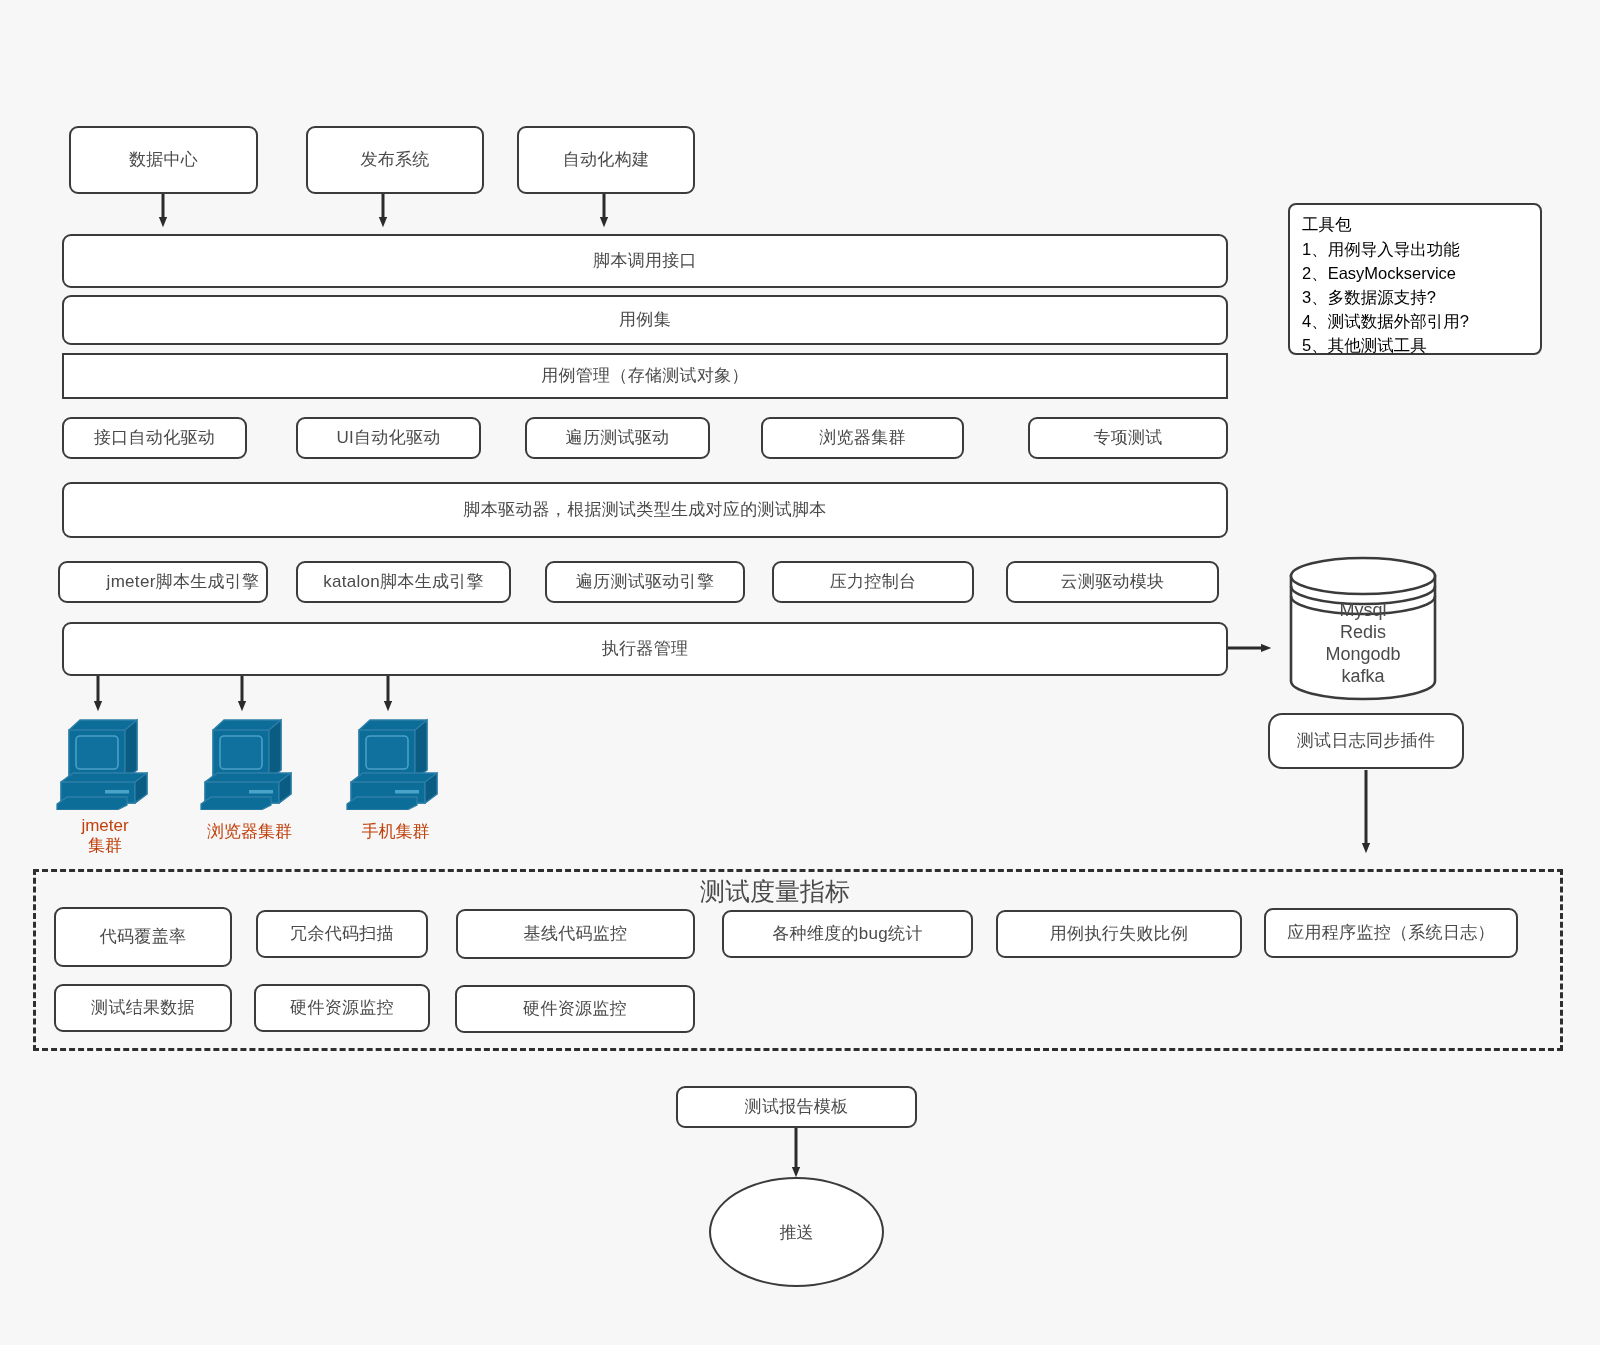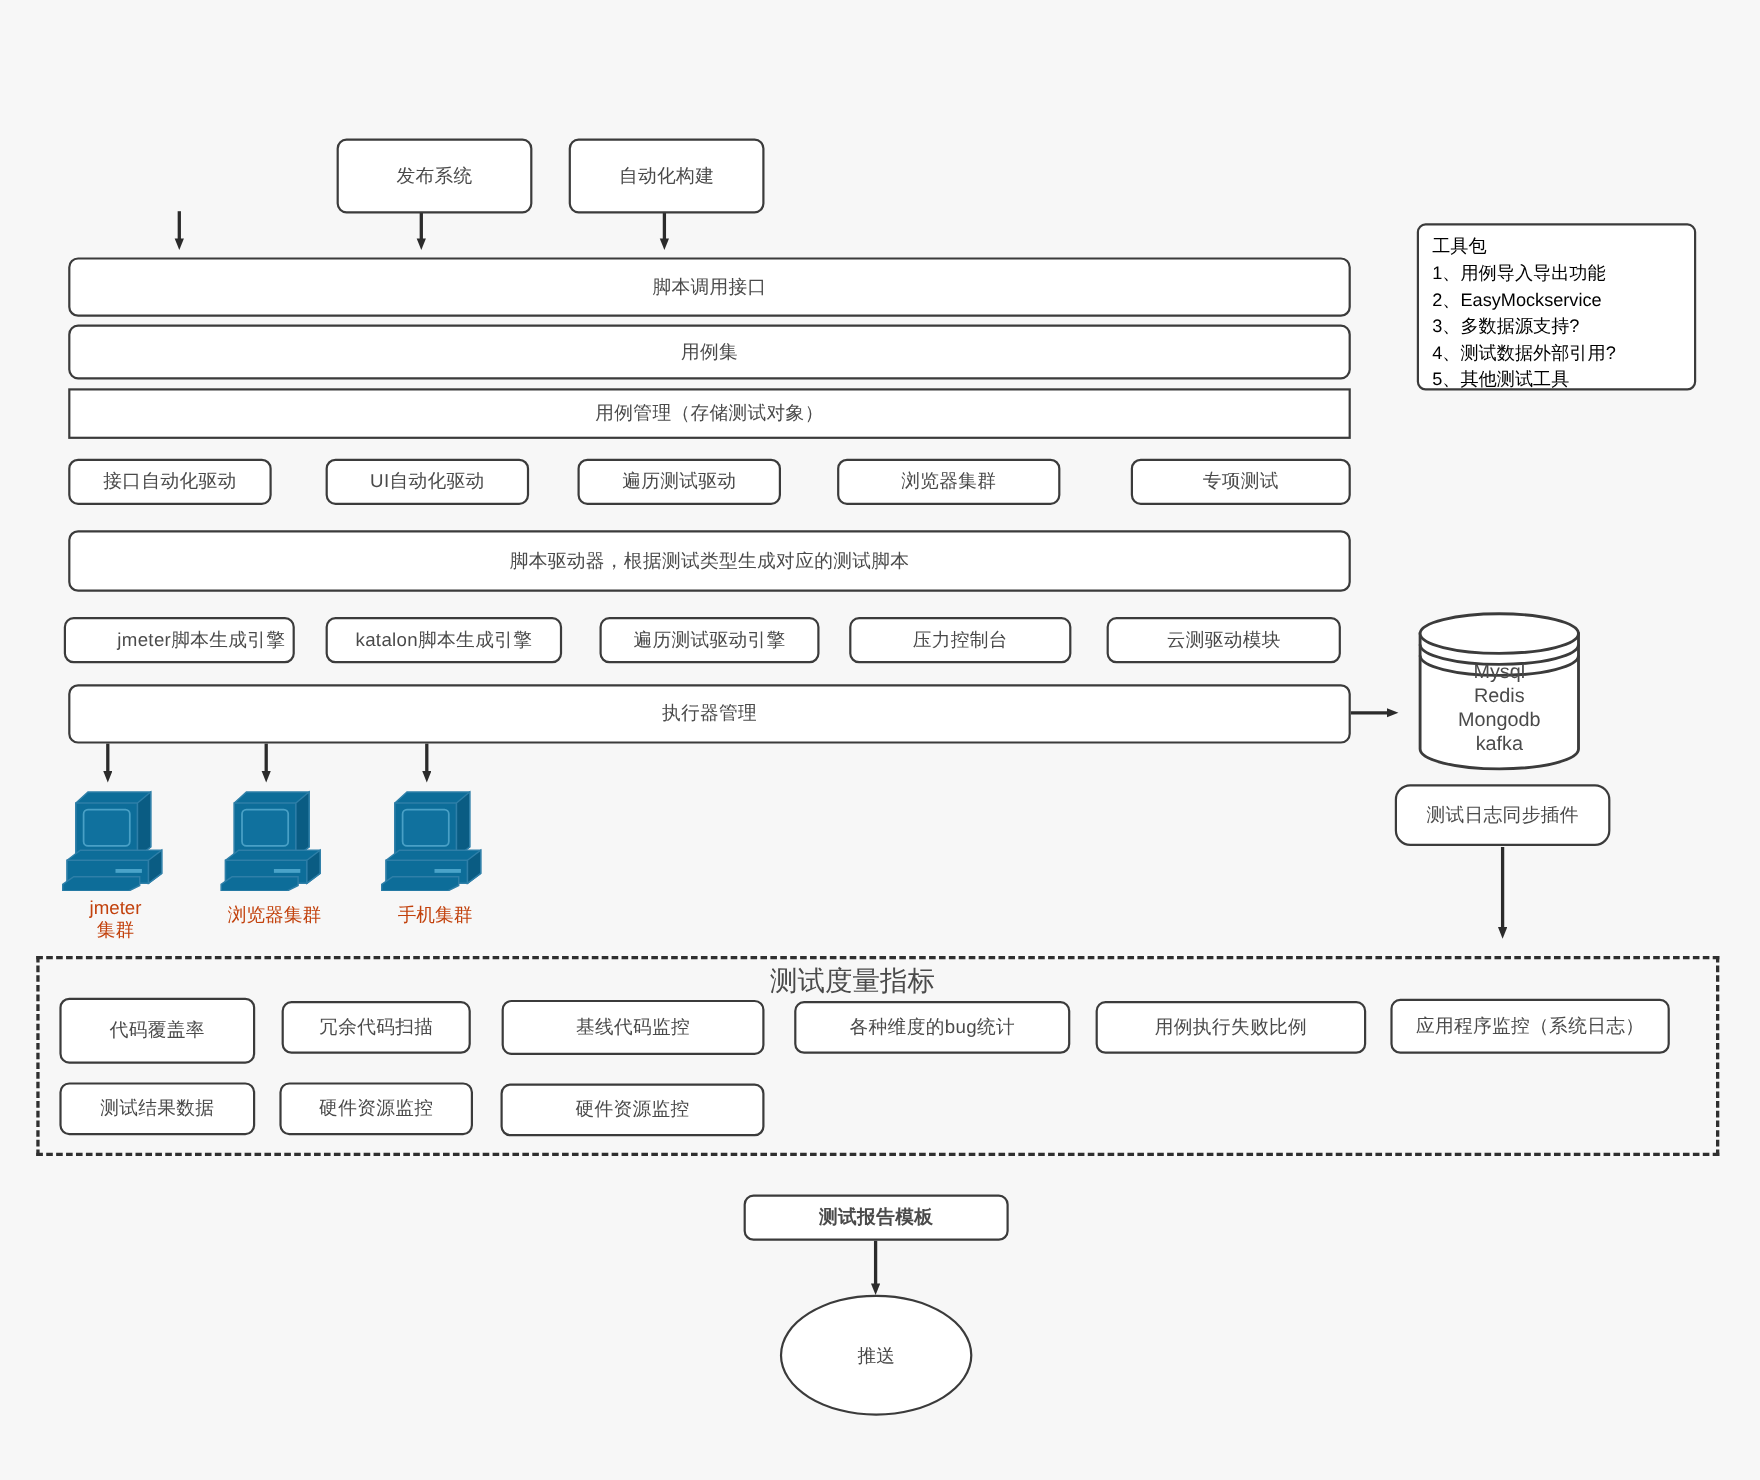--- a/index.html
+++ b/index.html
@@ -109,20 +109,21 @@
       <line x1="98" y1="676" x2="98" y2="706" marker-end="url(#ar)"></line>
       <line x1="242" y1="676" x2="242" y2="706" marker-end="url(#ar)"></line>
       <line x1="388" y1="676" x2="388" y2="706" marker-end="url(#ar)"></line>
 
       <line x1="1366" y1="770" x2="1366" y2="848" marker-end="url(#ar)"></line>
 
       <line x1="796" y1="1128" x2="796" y2="1172" marker-end="url(#ar)"></line>
     </g>
   </svg>
 
+  <div class="node" style="left:69px;top:126px;width:189px;height:68px;">数据中心</div>
   <div class="node" style="left:306px;top:126px;width:178px;height:68px;">发布系统</div>
   <div class="node" style="left:517px;top:126px;width:178px;height:68px;">自动化构建</div>
 
   <div class="node bar" style="left:62px;top:234px;width:1166px;height:54px;">脚本调用接口</div>
   <div class="node bar" style="left:62px;top:295px;width:1166px;height:50px;">用例集</div>
   <div class="node bar sq" style="left:62px;top:353px;width:1166px;height:46px;">用例管理（存储测试对象）</div>
 
   <div class="node" style="left:62px;top:417px;width:185px;height:42px;">接口自动化驱动</div>
   <div class="node" style="left:296px;top:417px;width:185px;height:42px;">UI自动化驱动</div>
   <div class="node" style="left:525px;top:417px;width:185px;height:42px;">遍历测试驱动</div>
@@ -226,16 +227,16 @@
   <div class="node" style="left:256px;top:910px;width:172px;height:48px;">冗余代码扫描</div>
   <div class="node" style="left:456px;top:909px;width:239px;height:50px;">基线代码监控</div>
   <div class="node" style="left:722px;top:910px;width:251px;height:48px;">各种维度的bug统计</div>
   <div class="node" style="left:996px;top:910px;width:246px;height:48px;">用例执行失败比例</div>
   <div class="node" style="left:1264px;top:908px;width:254px;height:50px;">应用程序监控（系统日志）</div>
 
   <div class="node" style="left:54px;top:984px;width:178px;height:48px;">测试结果数据</div>
   <div class="node" style="left:254px;top:984px;width:176px;height:48px;">硬件资源监控</div>
   <div class="node" style="left:455px;top:985px;width:240px;height:48px;">硬件资源监控</div>
 
-  <div class="node" style="left:676px;top:1086px;width:241px;height:42px;font-weight:bold;">测试报告模板</div>
+  <div class="node" style="left:676px;top:1086px;width:241px;height:42px;">测试报告模板</div>
   <div class="ellipse" style="left:709px;top:1177px;width:175px;height:110px;">推送</div>
 
 </div>
 
 </body></html>

